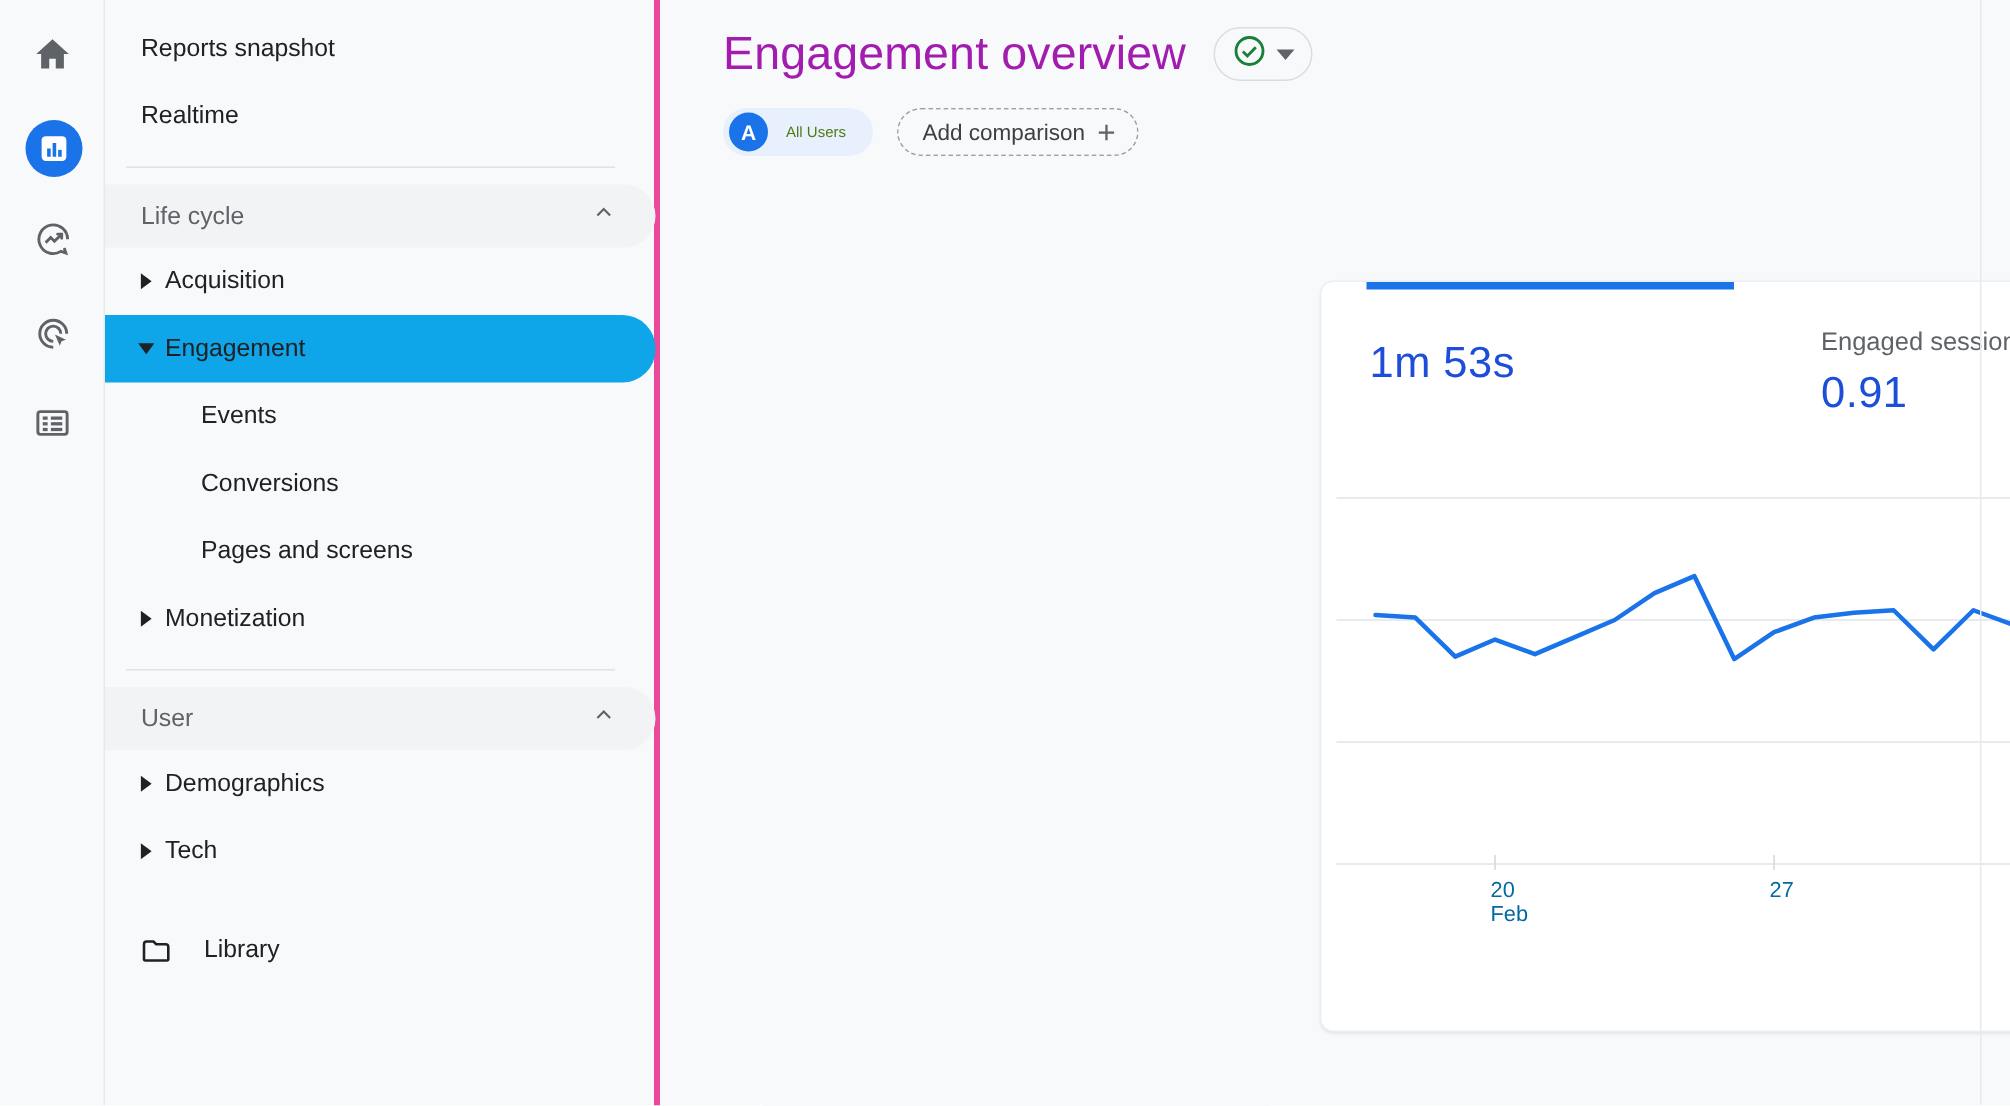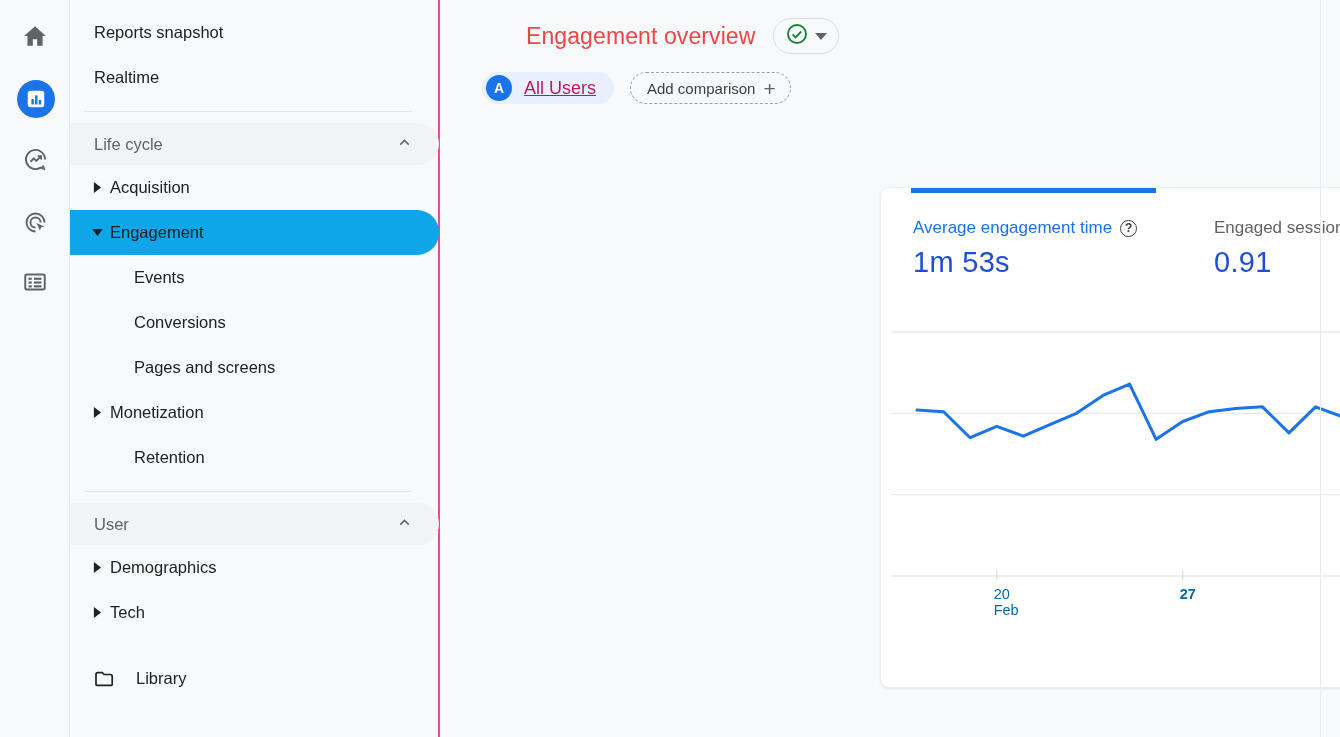--- a/index.html
+++ b/index.html
@@ -35,21 +35,21 @@
     color: #ffffff;
     left: 17px;
     width: 38px; height: 38px;
   }
 
   
   .nav-panel {
     width: 370px; flex: 0 0 370px;
     height: 737px;
     background: #f8f9fa;
-    border-right: 2px solid #ec4899;
+    border-right: 4px solid #ec4899;
     padding-top: 10px;
     position: relative;
   }
   .nav-item {
     height: 45px;
     display: flex; align-items: center;
     border-radius: 0 22px 22px 0;
     color: #202124;
     font-size: 16.5px;
     cursor: pointer;
@@ -104,25 +104,24 @@
     height: 737px;
     background: #f8f9fa;
     position: relative;
     overflow: hidden;
   }
   .page-head {
     padding: 18px 0 0 42px;
   }
   .title-row { display: flex; align-items: center; }
   .page-title {
-    font-size: 23px;
-    color: #ef4444;
+    font-size: 31px;
+    color: #a21caf;
     font-weight: 400;
     letter-spacing: 0.1px;
-    margin-left: 44px;
   }
   .status-pill {
     margin-left: 18px;
     height: 36px; width: 66px;
     border: 1px solid #dadce0;
     border-radius: 20px;
     background: #f8f9fa;
     display: flex; align-items: center; justify-content: center;
     gap: 6px;
     cursor: pointer;
@@ -142,21 +141,21 @@
     padding: 0 18px 0 4px;
     cursor: pointer;
   }
   .seg-avatar {
     width: 26px; height: 26px; border-radius: 50%;
     background: #1a73e8; color: #fff;
     font-size: 14px; font-weight: 700;
     display: flex; align-items: center; justify-content: center;
     margin-right: 12px;
   }
-  .seg-label { font-size: 18px; color: #be185d; text-decoration: underline; }
+  .seg-label { font-size: 10px; color: #4d7c0f; }
   .add-comp {
     margin-left: 16px;
     height: 32px;
     border: 1px dashed #9aa0a6;
     border-radius: 17px;
     display: flex; align-items: center;
     padding: 0 14px 0 16px;
     gap: 8px;
     cursor: pointer;
     background: transparent;
@@ -317,23 +316,20 @@
       <span class="nav-label">Pages and screens</span>
     </div>
 
     <div class="nav-item with-caret">
       <span class="caret">
         <svg width="9" height="11" viewBox="0 0 10 12" fill="#202124">
             <path d="M1 0l8 6-8 6z"></path>
           </svg>
       </span>
       <span class="nav-label">Monetization</span>
-    </div>
-    <div class="nav-item" style="padding-left:64px">
-      <span class="nav-label">Retention</span>
     </div>
 
     <div class="nav-divider"></div>
 
     <div class="nav-section">
       <span>User</span>
       <span>
         <svg width="17" height="17" viewBox="0 0 24 24" fill="none" stroke="#5f6368" stroke-width="2">
             <path d="M6 15l6-6 6 6"></path>
           </svg>
@@ -394,24 +390,20 @@
           <span class="plus">+</span>
         </div>
       </div>
     </div>
 
     <div class="card">
       <div class="tab-underline"></div>
 
       <div class="metrics">
         <div class="metric active">
-          <div class="metric-head">
-            <span class="metric-name">Average engagement time</span>
-            <span class="qmark">?</span>
-          </div>
           <div class="metric-value">1m 53s</div>
         </div>
 
         <div class="metric">
           <div class="metric-head">
             <span class="metric-name">Engaged sessions per user</span>
 
           </div>
           <div class="metric-value">0.91</div>
         </div>
@@ -426,20 +418,20 @@
             <line x1="10" x2="790" y1="246" y2="246" stroke="#e8eaed" stroke-width="1.4"></line>
             <line x1="115.71428571428571" x2="115.71428571428571" y1="240" y2="250" stroke="#dadce0" stroke-width="1.2"></line>
             <line x1="301.7142857142857" x2="301.7142857142857" y1="240" y2="250" stroke="#dadce0" stroke-width="1.2"></line>
             <line x1="487.7142857142857" x2="487.7142857142857" y1="240" y2="250" stroke="#dadce0" stroke-width="1.2"></line>
             <line x1="673.7142857142857" x2="673.7142857142857" y1="240" y2="250" stroke="#dadce0" stroke-width="1.2"></line>
             <path d="M36.00 80.08 L62.57 81.71 L89.14 107.73 L115.71 96.35 L142.29 106.11 L168.86 94.72 L195.43 83.33 L222.00 65.44 L248.57 54.05 L275.14 109.36 L301.71 91.47 L328.29 81.71 L354.86 78.45 L381.43 76.83 L408.00 102.85 L434.57 76.83 L461.14 86.59 L487.71 84.96 L514.29 88.21 L540.86 55.68 L567.43 110.99 L594.00 117.49 L620.57 125.63 L647.14 94.72 L673.71 84.96 L700.29 76.83 L726.86 83.33 L753.43 81.71 L780.00 81.71" fill="none" stroke="#1a73e8" stroke-width="3" stroke-linejoin="round" stroke-linecap="round"></path>
           </svg>
         <div id="yticks"></div>
         <div id="xticks">
             <div class="xtick" style="left: 112.714px; top: 256px;"><span>20</span><span class="d2">Feb</span></div>
-            <div class="xtick" style="left: 298.714px; top: 256px; font-weight: bold;"><span>27</span></div>
+            <div class="xtick" style="left: 298.714px; top: 256px;"><span>27</span></div>
           </div>
       </div>
     </div>
 
     <div class="right-divider" style="left:880px"></div>
   </div>
 </div>
 
 </body></html>

